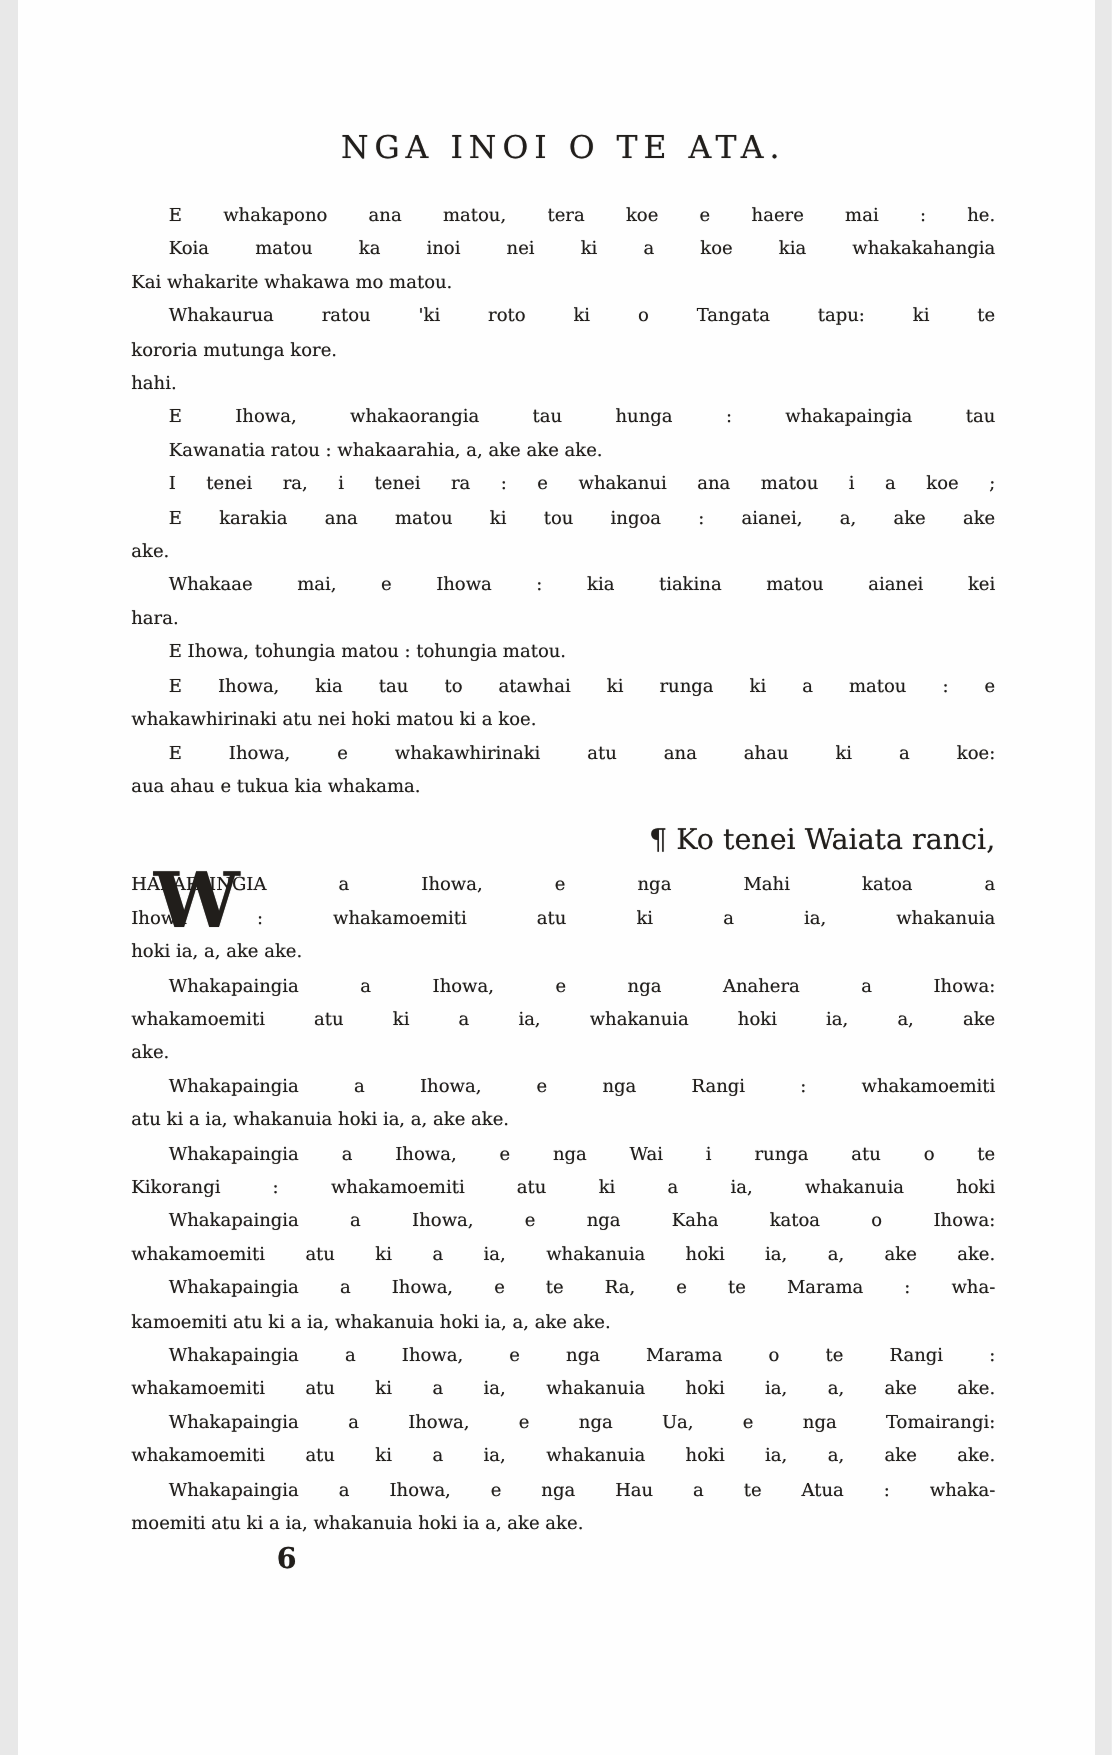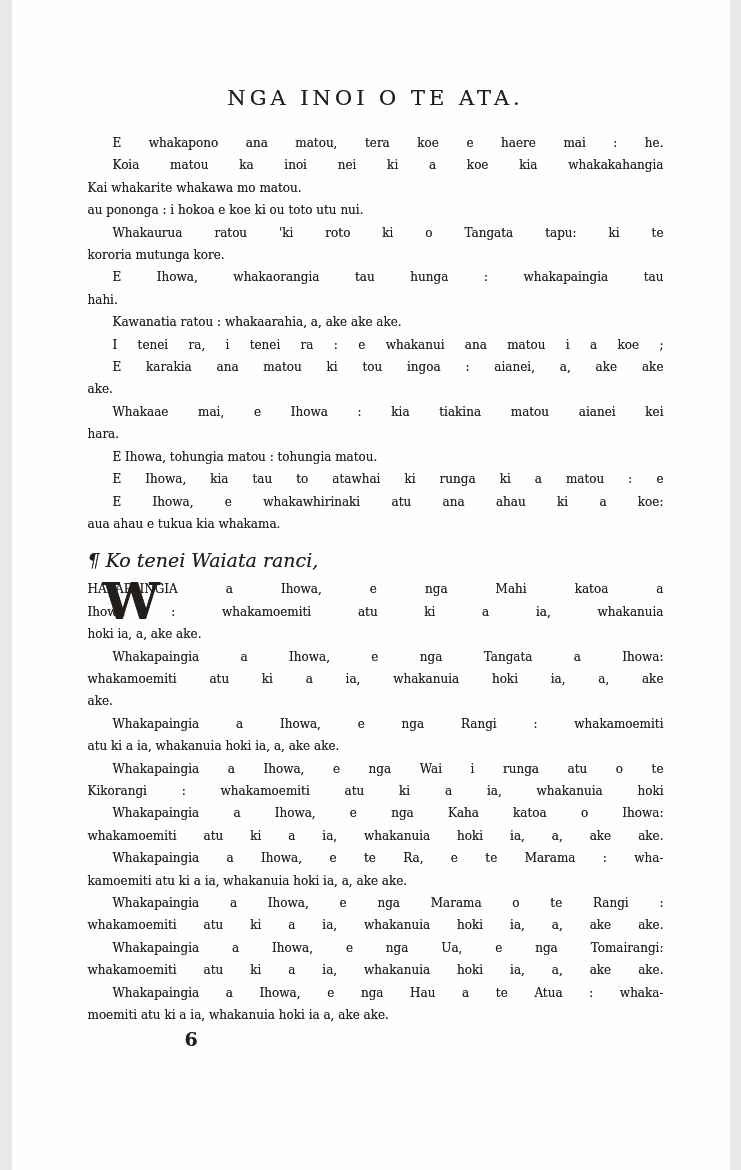--- a/index.html
+++ b/index.html
@@ -32,22 +32,21 @@
     font-size: 12px;
     line-height: 22.4px;
     text-align: left;
     text-shadow: 0 0 0.5px rgba(0,0,0,0.5);
     white-space: normal;
   }
   .line.ind { padding-left: 25px; }
   .line.j { text-align: justify; text-align-last: justify; }
   .line.dc { }
   .rubric {
-    text-align: left;
-    font-style: italic;
+    text-align: right;
     font-size: 19px;
     line-height: 22px;
     margin-top: 14px;
     margin-bottom: 7px;
     text-shadow: 0 0 0.5px rgba(0,0,0,0.5);
   }
   .canticle { position: relative; }
   .dropcap {
     position: absolute;
     left: 15px;
@@ -70,46 +69,46 @@
 
 <div class="page">
   <div class="text-block">
 
     <div class="title">NGA INOI O TE ATA.</div>
 
     <div class="prayers">
         <div class="line ind j">E whakapono ana matou, tera koe e haere mai : he.</div>
         <div class="line ind j">Koia matou ka inoi nei ki a koe kia whakakahangia</div>
         <div class="line">Kai whakarite whakawa mo matou.</div>
-        <div class="line">au pononga : i hokoa e koe ki ou toto utu nui.</div>
         <div class="line ind j">Whakaurua ratou 'ki roto ki o Tangata tapu: ki te</div>
         <div class="line">kororia mutunga kore.</div>
+        <div class="line">hahi.</div>
         <div class="line ind j">E Ihowa, whakaorangia tau hunga : whakapaingia tau</div>
-        <div class="line">hahi.</div>
         <div class="line ind">Kawanatia ratou : whakaarahia, a, ake ake ake.</div>
         <div class="line ind j">I tenei ra, i tenei ra : e whakanui ana matou i a koe ;</div>
         <div class="line ind j">E karakia ana matou ki tou ingoa : aianei, a, ake ake</div>
         <div class="line">ake.</div>
         <div class="line ind j">Whakaae mai, e Ihowa : kia tiakina matou aianei kei</div>
         <div class="line">hara.</div>
         <div class="line ind">E Ihowa, tohungia matou : tohungia matou.</div>
         <div class="line ind j">E Ihowa, kia tau to atawhai ki runga ki a matou : e</div>
+        <div class="line">whakawhirinaki atu nei hoki matou ki a koe.</div>
         <div class="line ind j">E Ihowa, e whakawhirinaki atu ana ahau ki a koe:</div>
         <div class="line">aua ahau e tukua kia whakama.</div>
       </div>
 
     <div class="rubric">¶ Ko tenei Waiata ranci,</div>
 
     <div class="canticle">
       <span class="dropcap">W</span>
       <div>
           <div class="line j dc">HAKAPAINGIA a Ihowa, e nga Mahi katoa a</div>
           <div class="line j dc">Ihowa : whakamoemiti atu ki a ia, whakanuia</div>
           <div class="line">hoki ia, a, ake ake.</div>
-          <div class="line ind j">Whakapaingia a Ihowa, e nga Tangata a Ihowa:</div>
+          <div class="line ind j">Whakapaingia a Ihowa, e nga Anahera a Ihowa:</div>
           <div class="line j">whakamoemiti atu ki a ia, whakanuia hoki ia, a, ake</div>
           <div class="line">ake.</div>
           <div class="line ind j">Whakapaingia a Ihowa, e nga Rangi : whakamoemiti</div>
           <div class="line">atu ki a ia, whakanuia hoki ia, a, ake ake.</div>
           <div class="line ind j">Whakapaingia a Ihowa, e nga Wai i runga atu o te</div>
           <div class="line j">Kikorangi : whakamoemiti atu ki a ia, whakanuia hoki</div>
           <div class="line ind j">Whakapaingia a Ihowa, e nga Kaha katoa o Ihowa:</div>
           <div class="line j">whakamoemiti atu ki a ia, whakanuia hoki ia, a, ake ake.</div>
           <div class="line ind j">Whakapaingia a Ihowa, e te Ra, e te Marama : wha-</div>
           <div class="line">kamoemiti atu ki a ia, whakanuia hoki ia, a, ake ake.</div>

